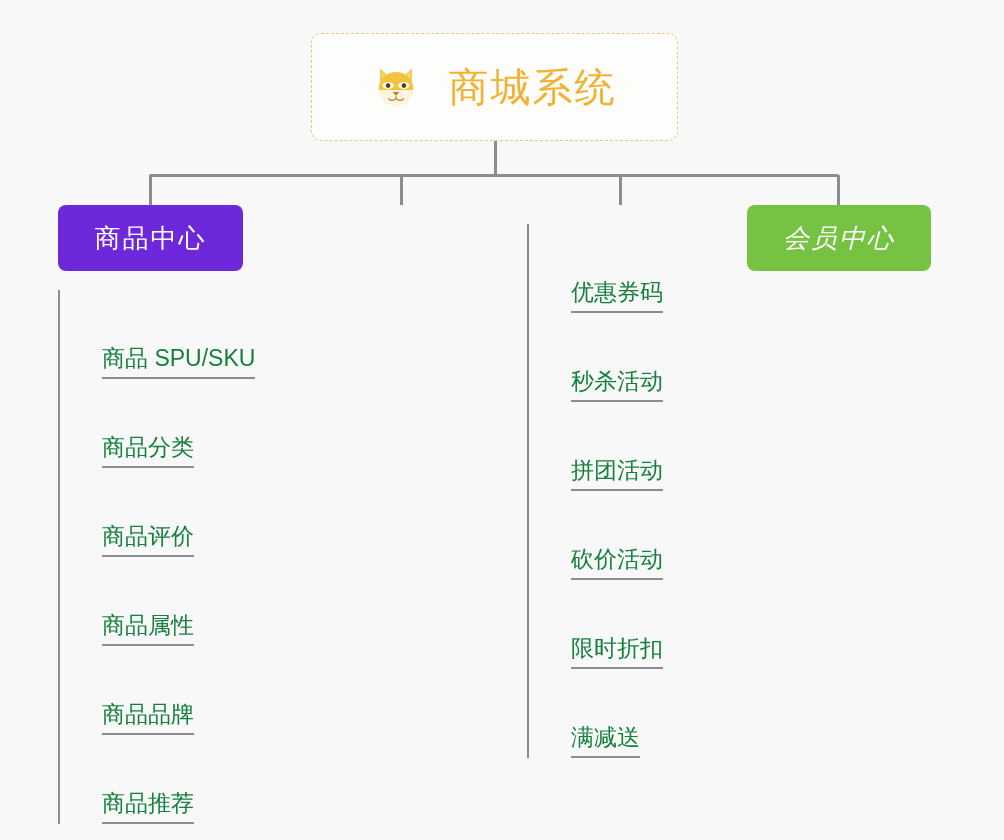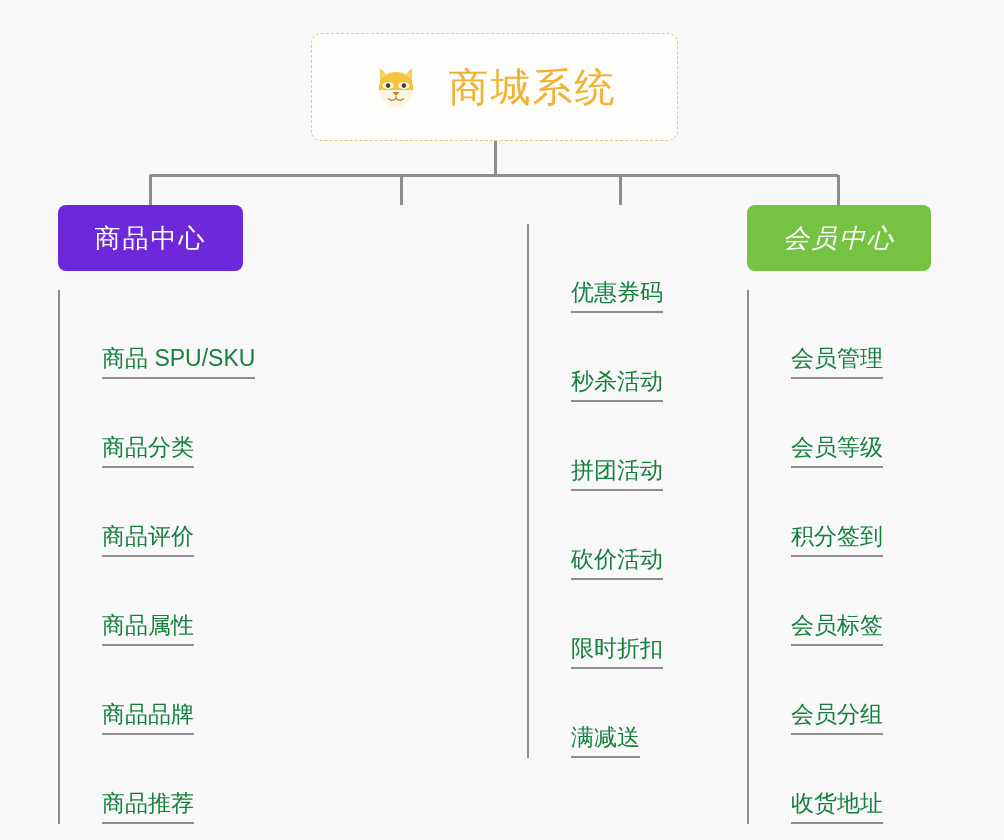--- a/index.html
+++ b/index.html
@@ -200,36 +200,15 @@
           <span class="leaf-label">限时折扣</span>
         </div>
       <div class="leaf">
           <span class="leaf-label">满减送</span>
         </div>
     </div>
   </div>
 
   <div class="branch branch-3">
     <div class="branch-header" style="background: rgb(118, 195, 68); font-style: italic;">会员中心</div>
-    <div class="branch-items">
-      <div class="spine" style="height: 534px; background: rgb(141, 141, 141);"></div>
-      <div class="leaf">
-          <span class="leaf-label">会员管理</span>
-        </div>
-      <div class="leaf">
-          <span class="leaf-label">会员等级</span>
-        </div>
-      <div class="leaf">
-          <span class="leaf-label">积分签到</span>
-        </div>
-      <div class="leaf">
-          <span class="leaf-label">会员标签</span>
-        </div>
-      <div class="leaf">
-          <span class="leaf-label">会员分组</span>
-        </div>
-      <div class="leaf">
-          <span class="leaf-label">收货地址</span>
-        </div>
-    </div>
   </div>
 
 </div>
 
 </body></html>

